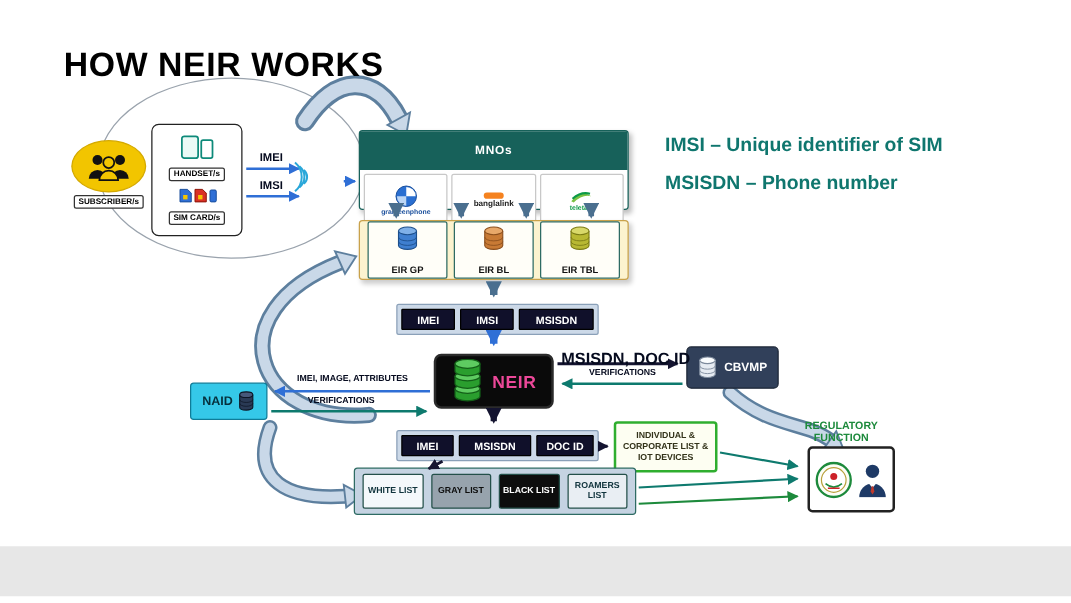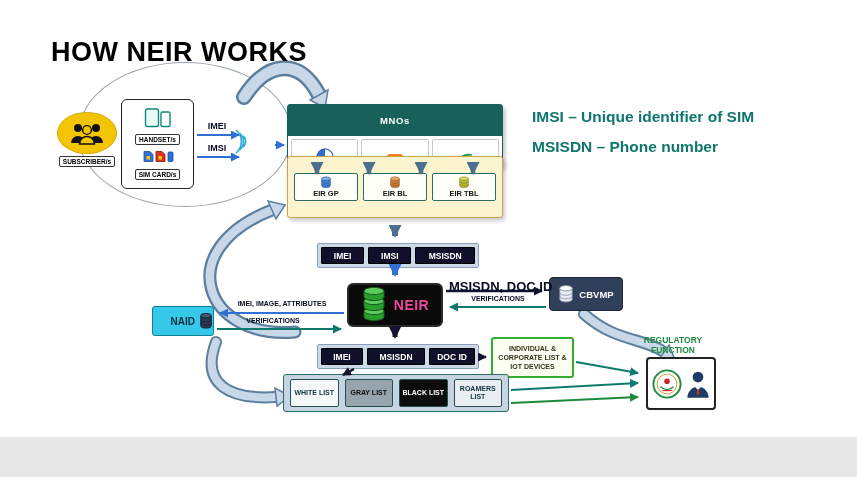--- a/index.html
+++ b/index.html
@@ -33,41 +33,41 @@
   .mnos-body{display:flex;gap:3px;padding:3px;}
   .op-tile{flex:1;background:#fff;border:1px solid #c8c8c8;border-radius:2px;display:flex;
            flex-direction:column;align-items:center;justify-content:center;height:40px;overflow:hidden;}
   .op-name-gp{font-size:5.5px;font-weight:bold;color:#1a4f9c;margin-top:1px;}
   .op-name-bl{font-size:6.5px;font-weight:bold;color:#1c1c1c;margin-top:1px;}
   .op-name-robi{font-size:10px;font-weight:bold;color:#e4002b;font-style:italic;}
   .op-name-tt{font-size:5.5px;font-weight:bold;color:#0c9a47;margin-top:1px;}
   .bl-mark{width:16px;height:5px;background:#f5821f;border-radius:3px;}
   .robi-dot{width:5px;height:5px;background:#ffd400;border-radius:50%;margin-left:1px;margin-top:2px;}
   .robi-row{display:flex;align-items:flex-start;}
-  .eir-panel{left:287px;top:156px;width:216px;height:62px;background:#fcf3cf;border:1.5px solid #c9a24b;
-             border-radius:3px;z-index:2;display:flex;gap:5px;padding:16px 6px;box-sizing:border-box;
+  .eir-panel{left:287px;top:176px;width:216px;height:48px;background:#fcf3cf;border:1.5px solid #c9a24b;
+             border-radius:3px;z-index:2;display:flex;gap:5px;padding:0 6px;box-sizing:border-box;
              box-shadow:2px 3px 4px rgba(0,0,0,.2);}
   .eir-box{flex:1;background:#fffef8;border:1.4px solid #2e6b63;border-radius:2px;display:flex;
            flex-direction:column;align-items:center;justify-content:space-between;padding:2px 0;}
   .eir-label{font-size:7.5px;font-weight:bold;color:#111;white-space:nowrap;}
   .row-panel{width:162px;height:25px;background:#ccd9e8;border:1px solid #8aa0b8;border-radius:2px;
              display:flex;gap:4px;padding:3px;z-index:2;box-sizing:border-box;}
   #row1{left:317px;top:243px;}
   #row2{left:317px;top:344px;}
   .chip{background:#10102a;color:#fff;font-size:8.5px;font-weight:bold;display:flex;align-items:center;
         justify-content:center;border-radius:1px;border:1px solid #000;white-space:nowrap;}
   .c1{flex:1}.c14{flex:1.4}.c11{flex:1.1}
   .neir{left:347px;top:283px;width:96px;height:44px;background:#0a0a0a;border:2px solid #2b2b2b;
         border-radius:6px;display:flex;align-items:center;justify-content:center;gap:7px;z-index:2;box-sizing:border-box;}
   .neir-label{color:#ec4899;font-size:14px;font-weight:bold;letter-spacing:.5px;}
   .cbvmp{left:549px;top:277px;width:74px;height:34px;background:#31405a;border:1.5px solid #1c2636;
          border-radius:4px;display:flex;align-items:center;justify-content:center;gap:5px;z-index:2;box-sizing:border-box;}
   .cbvmp-label{color:#fff;font-size:9.5px;font-weight:bold;}
   .naid{left:152px;top:306px;width:62px;height:30px;background:#35c8e8;border:1.5px solid #0f7c98;
-        border-radius:3px;display:flex;align-items:center;justify-content:flex-end;gap:4px;z-index:2;box-sizing:border-box;}
+        border-radius:3px;display:flex;align-items:center;justify-content:center;gap:4px;z-index:2;box-sizing:border-box;}
   .naid-label{font-size:10px;font-weight:bold;color:#06303c;}
   .category{left:491px;top:337px;width:83px;height:41px;background:#fdfef2;border:2px solid #2fae2f;
             border-radius:3px;display:flex;align-items:center;justify-content:center;text-align:center;
             font-size:7px;font-weight:bold;color:#33331a;padding:2px;z-index:2;box-sizing:border-box;line-height:1.3;}
   .lists-panel{left:283px;top:374px;width:226px;height:38px;background:#c5d3e2;border:1.6px solid #2e6b63;
                border-radius:3px;display:flex;gap:6px;padding:4px 6px;z-index:2;box-sizing:border-box;}
   .list-box{flex:1;border:1.4px solid #24504a;border-radius:2px;display:flex;align-items:center;
             justify-content:center;text-align:center;font-size:7px;font-weight:bold;line-height:1.15;padding:1px;}
   .list-white{background:#f4f8fb;color:#10333c;}
   .list-gray{background:#97a3ad;color:#0d0d0d;}

